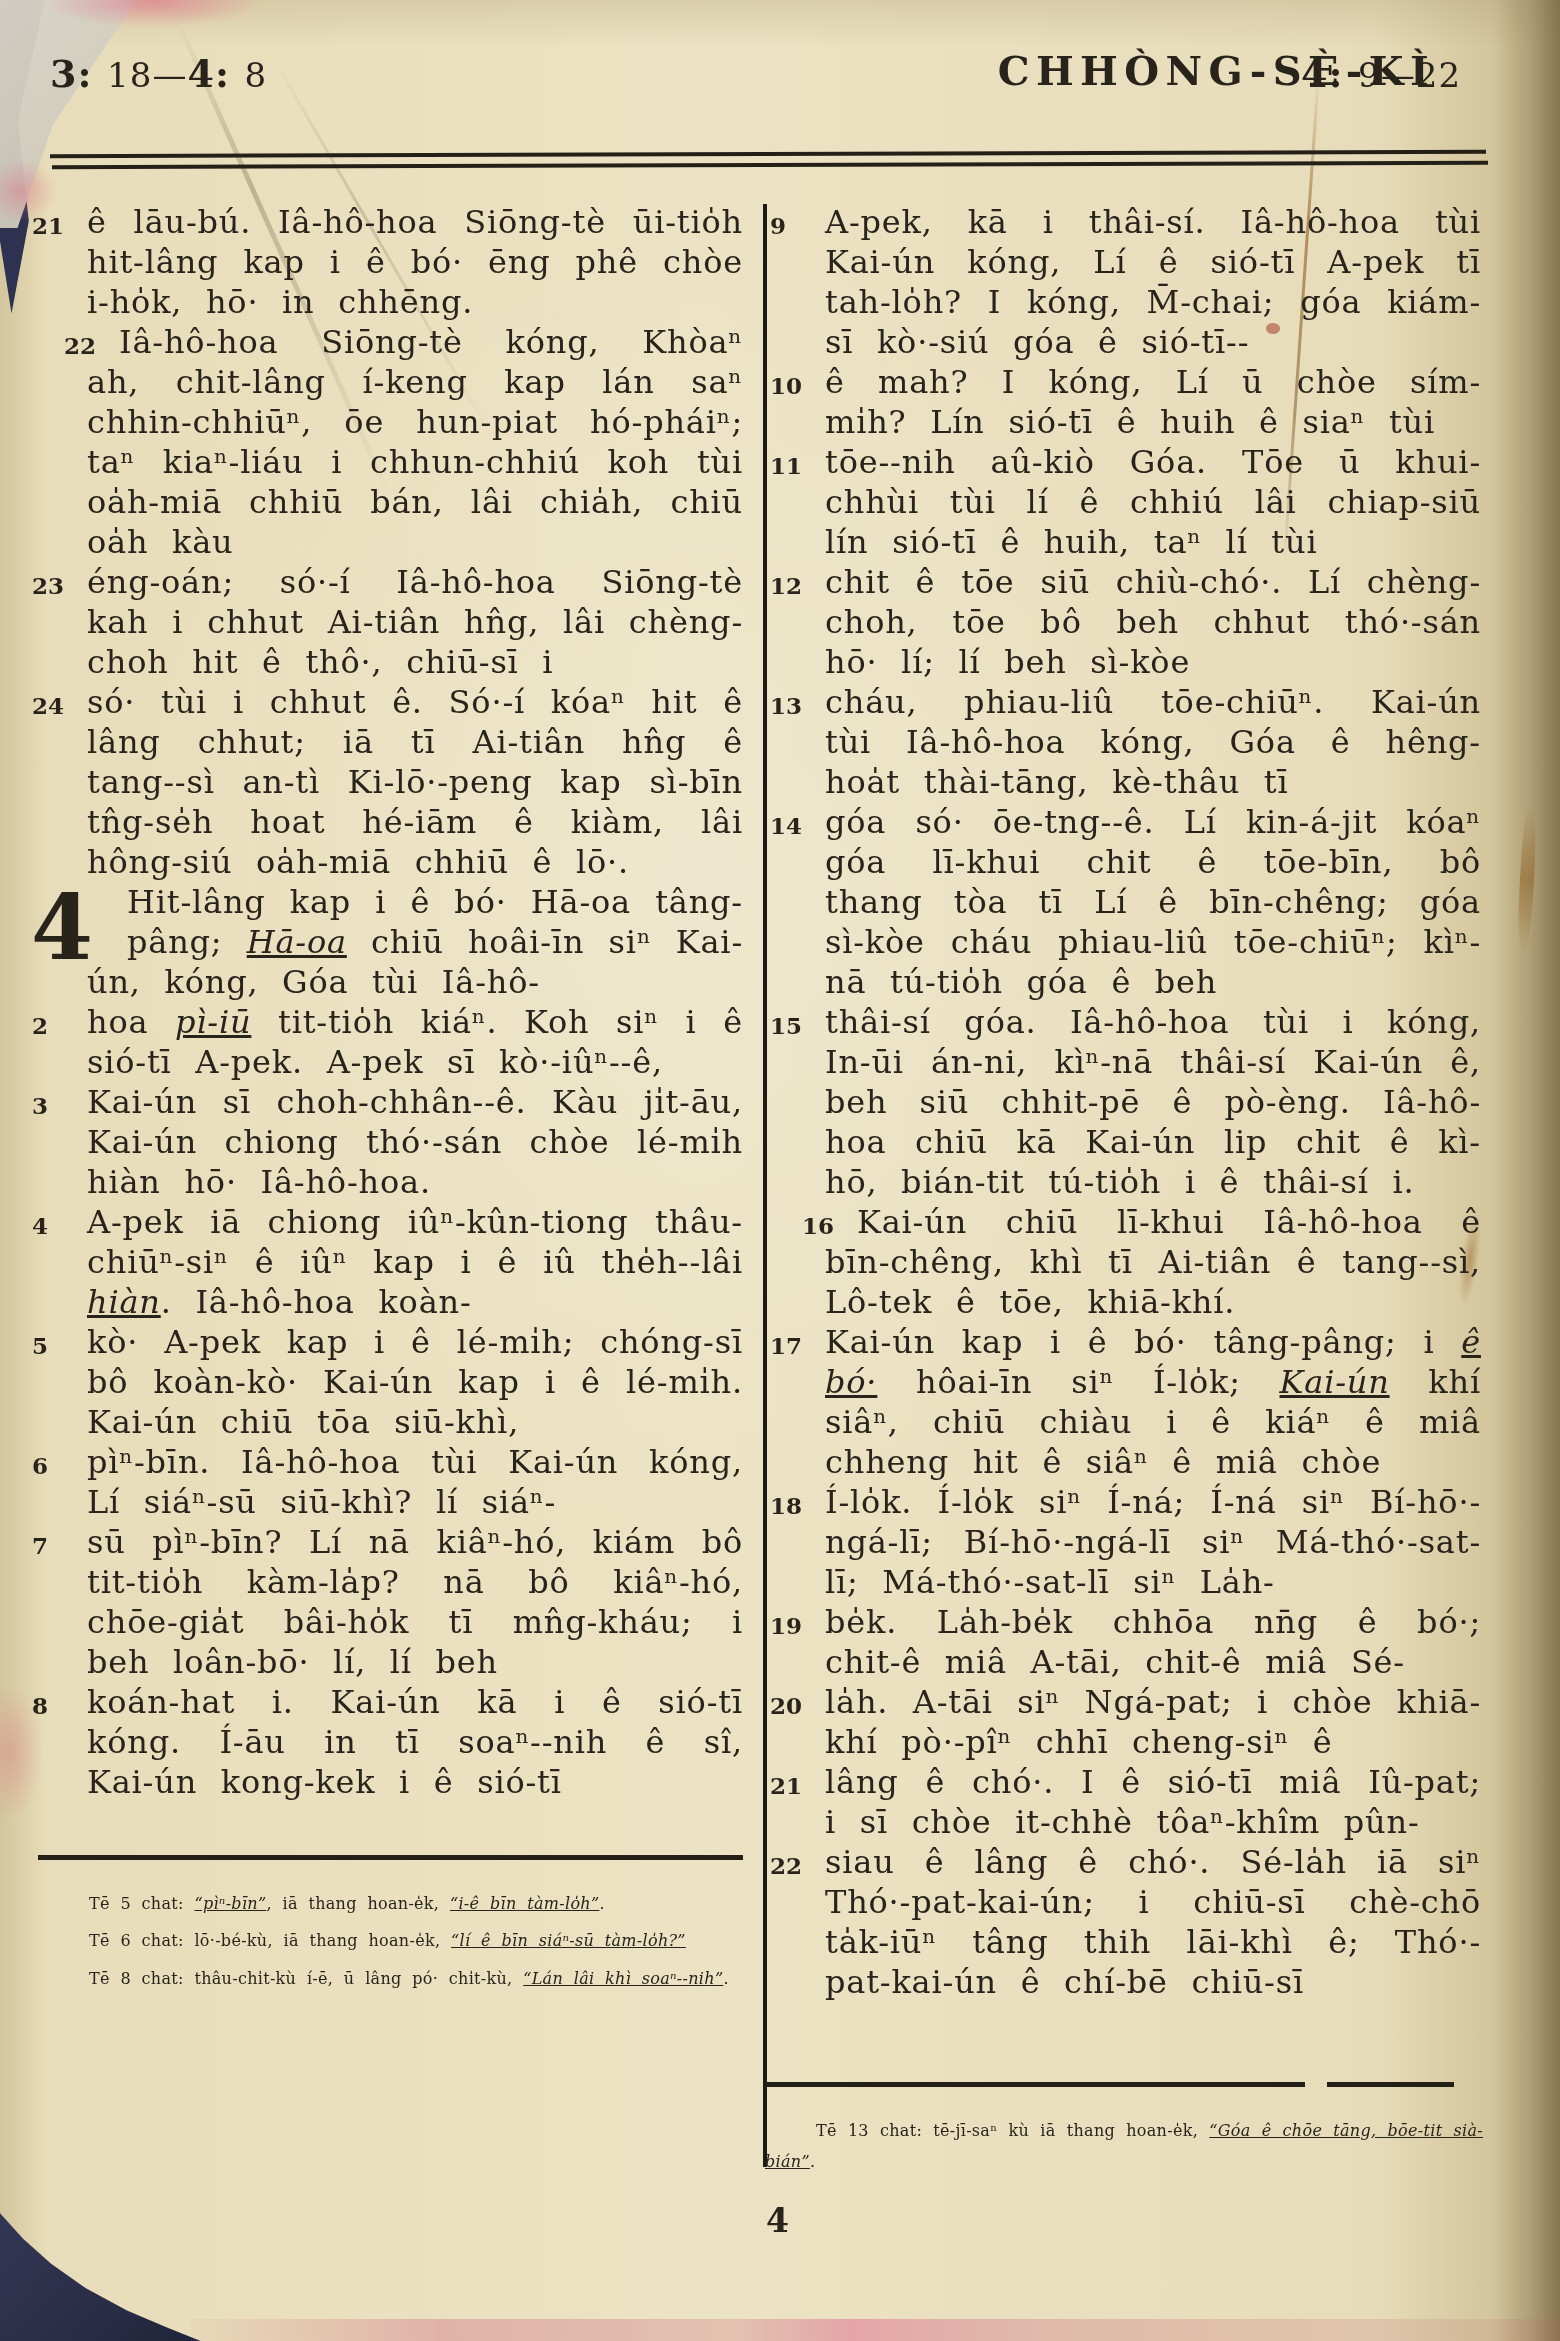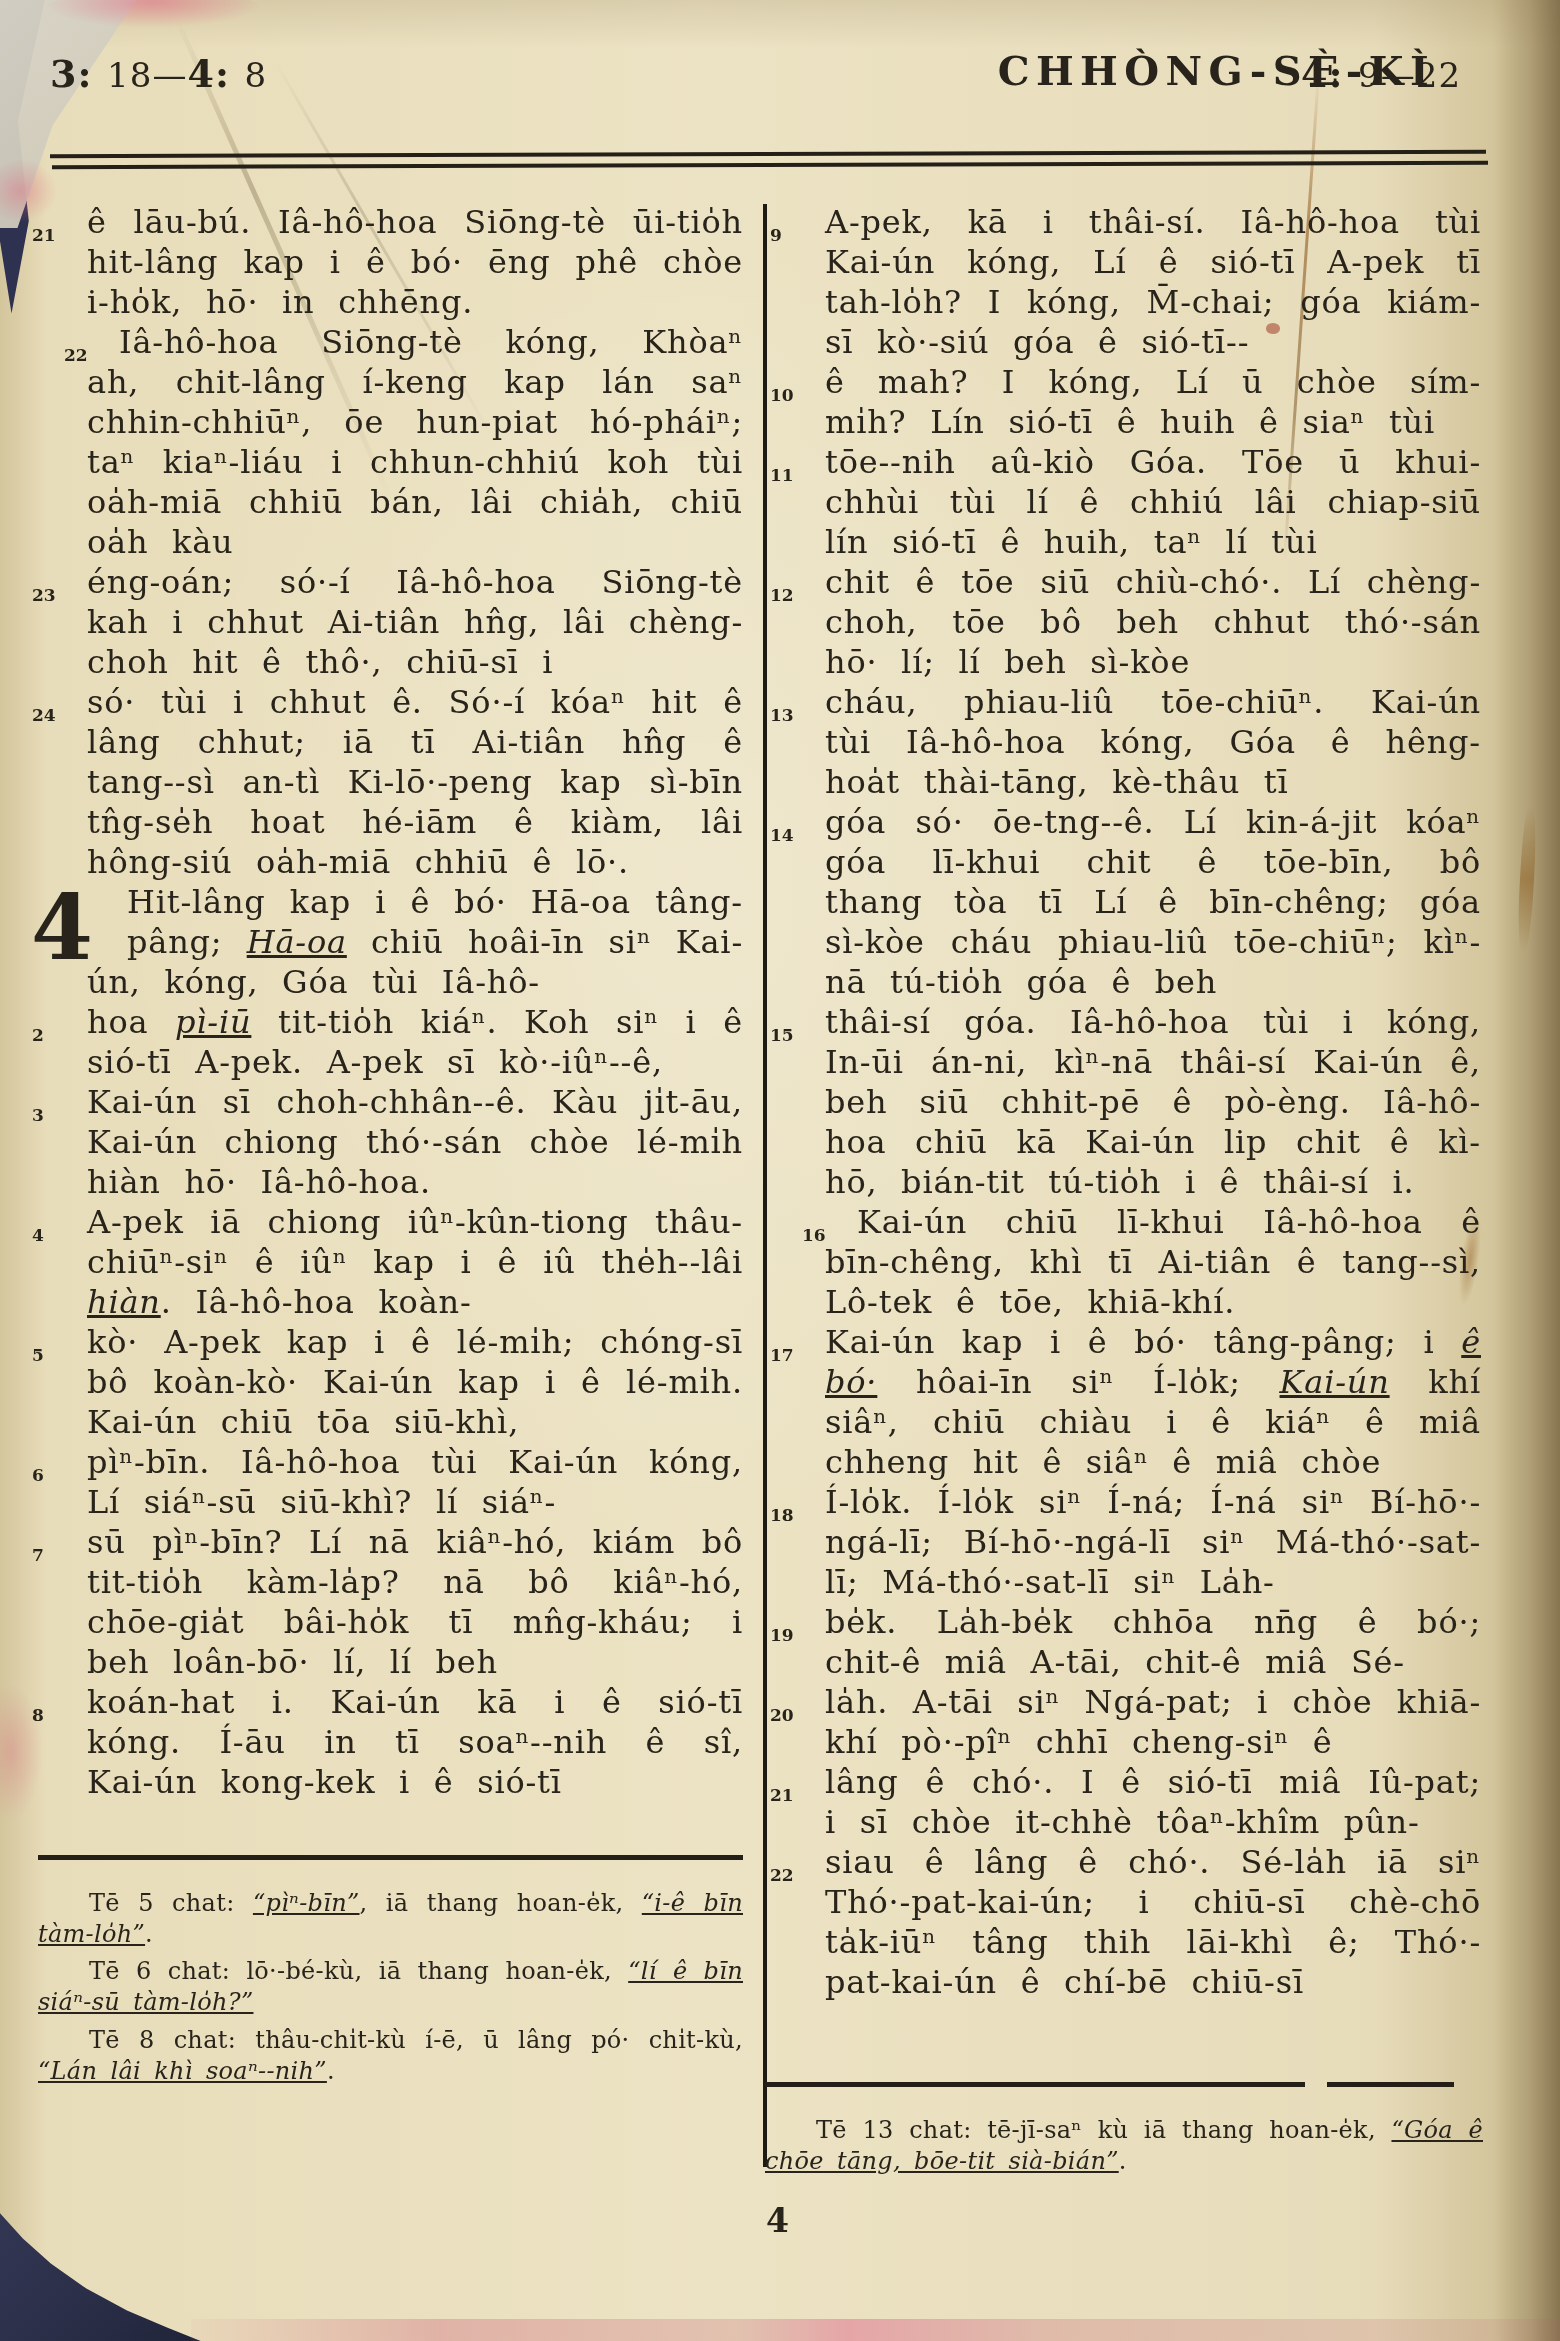--- a/index.html
+++ b/index.html
@@ -48,35 +48,35 @@
   #hdr-title{left:0;width:1435px;text-align:right;top:47px;font-size:40px;font-weight:bold;letter-spacing:6.4px;}
   .ruleA{position:absolute;left:50px;top:152px;width:1436px;height:3.7px;background:#241f17;transform:rotate(-0.18deg);}
   .ruleB{position:absolute;left:52px;top:163px;width:1436px;height:3.7px;background:#241f17;transform:rotate(-0.18deg);}
   
   .col{position:absolute;top:202px;width:656px;}
   #col-left{left:87px;}
   #col-right{left:825px;}
   .divider{position:absolute;left:763px;top:204px;width:3.7px;height:1963px;background:#1e1a14;}
   .verse{position:relative;margin:0;text-align:justify;font-size:32px;line-height:40px;
     letter-spacing:0.8px;word-spacing:12.7px;}
-  .vnum{position:absolute;left:-55px;top:13px;font-size:17px;font-weight:bold;letter-spacing:0;word-spacing:0;}
+  .vnum{position:absolute;left:-55px;top:4px;font-size:23px;font-weight:bold;letter-spacing:0;word-spacing:0;}
   .chnum{position:absolute;left:-56px;top:1.1px;font-size:89px;line-height:1;font-weight:bold;}
   .spacer{float:left;width:40px;height:79px;}
   .verse.indent{text-indent:32px;}
   .it{font-style:italic;text-decoration:underline;}
   .bd{font-weight:bold;}
   
   .fn-block{position:absolute;}
   #fn-left{left:-49px;top:1653px;width:705px;}
   #fn-right{left:-60px;top:1880px;width:718px;}
   .fn-rule{height:5.3px;background:#241f17;}
   .fn-rule-row{font-size:0;}
   .fn-rule-row .seg{display:inline-block;height:5.3px;background:#241f17;vertical-align:top;}
   .fn-body{margin-top:27.5px;}
-  .footnote{margin:0 0 6.4px 0;text-align:justify;font-size:24px;line-height:31px;
+  .footnote{margin:0 0 6.4px 0;text-align:justify;font-size:16px;line-height:31px;
     letter-spacing:0.3px;word-spacing:5.3px;text-indent:51px;}
   
   #pagenum{position:absolute;left:738px;top:2201px;width:79px;text-align:center;
     font-size:33px;font-weight:bold;}
 </style>
 </head>
 <body>
 
 <div id="stage">
 

